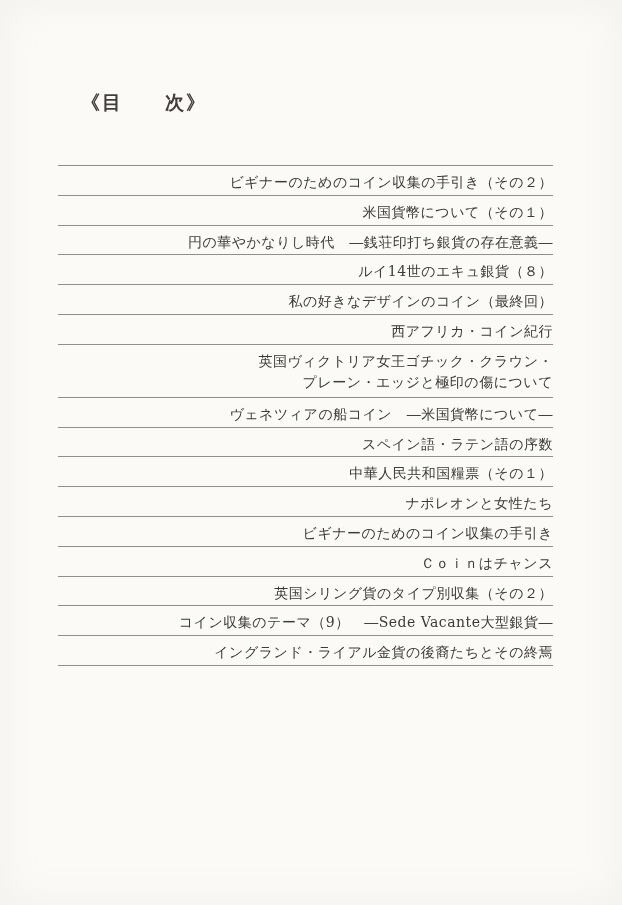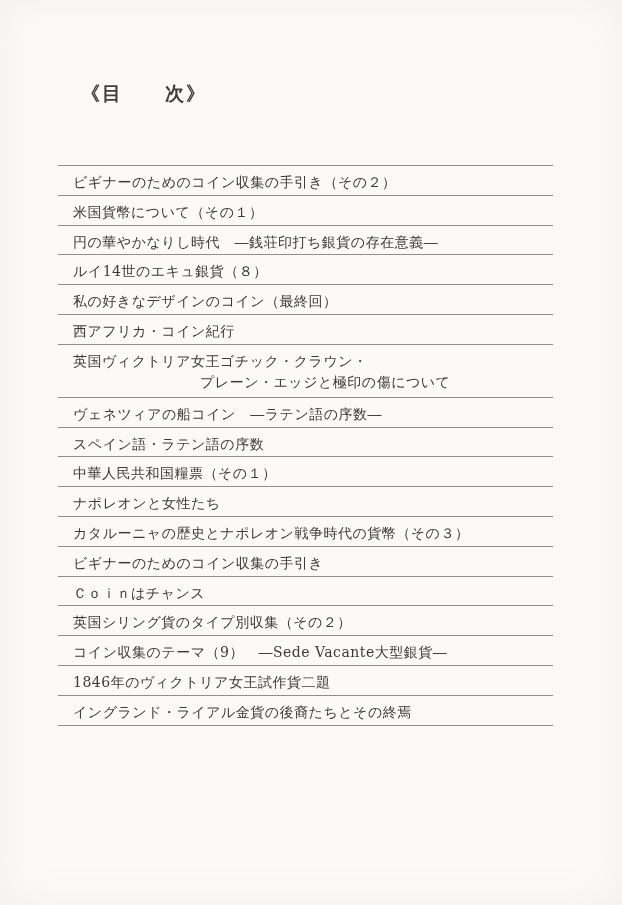--- a/index.html
+++ b/index.html
@@ -14,21 +14,21 @@
     margin: 0 auto;
     background: #fbfaf7;
     overflow: hidden;
     font-family: "DejaVu Serif", "Liberation Serif", serif;
     color: #3e3a36;
     box-shadow: inset 0 0 40px rgba(180,175,165,0.12);
   }
   .page-title {
     position: absolute;
     left: 81px;
-    top: 81px;
+    top: 90px;
     font-size: 19px;
     font-weight: 600;
     letter-spacing: 2px;
     color: #433e39;
     white-space: nowrap;
   }
   .toc {
     position: absolute;
     left: 58px;
     top: 165px;
@@ -44,20 +44,21 @@
   }
   .toc-row.double {
     height: 53px;
   }
   .toc-text {
     font-size: 14px;
     letter-spacing: 0.5px;
     line-height: 20px;
     white-space: nowrap;
     color: #3e3a36;
+    text-align: right;
   }
   .toc-text.cont {
     padding-left: 127px;
     margin-top: 1px;
   }
 </style>
 </head>
 <body>
 
 <div class="page">
@@ -80,46 +81,40 @@
         <div class="toc-text">私の好きなデザインのコイン（最終回）</div>
       </div>
       <div class="toc-row">
         <div class="toc-text">西アフリカ・コイン紀行</div>
       </div>
       <div class="toc-row double">
         <div class="toc-text">英国ヴィクトリア女王ゴチック・クラウン・</div>
         <div class="toc-text cont">プレーン・エッジと極印の傷について</div>
       </div>
       <div class="toc-row">
-        <div class="toc-text">ヴェネツィアの船コイン　―ラテン語の序数―</div>
+        <div class="toc-text">ヴェネツィアの船コイン　―米国貨幣について―</div>
       </div>
       <div class="toc-row">
         <div class="toc-text">スペイン語・ラテン語の序数</div>
       </div>
       <div class="toc-row">
         <div class="toc-text">中華人民共和国糧票（その１）</div>
       </div>
       <div class="toc-row">
         <div class="toc-text">ナポレオンと女性たち</div>
-      </div>
-      <div class="toc-row">
-        <div class="toc-text">カタルーニャの歴史とナポレオン戦争時代の貨幣（その３）</div>
       </div>
       <div class="toc-row">
         <div class="toc-text">ビギナーのためのコイン収集の手引き</div>
       </div>
       <div class="toc-row">
         <div class="toc-text">Ｃｏｉｎはチャンス</div>
       </div>
       <div class="toc-row">
         <div class="toc-text">英国シリング貨のタイプ別収集（その２）</div>
       </div>
       <div class="toc-row">
         <div class="toc-text">コイン収集のテーマ（9）　―Sede Vacante大型銀貨―</div>
       </div>
       <div class="toc-row">
-        <div class="toc-text">1846年のヴィクトリア女王試作貨二題</div>
-      </div>
-      <div class="toc-row">
         <div class="toc-text">イングランド・ライアル金貨の後裔たちとその終焉</div>
       </div>
     </div>
 </div>
 
 </body></html>

